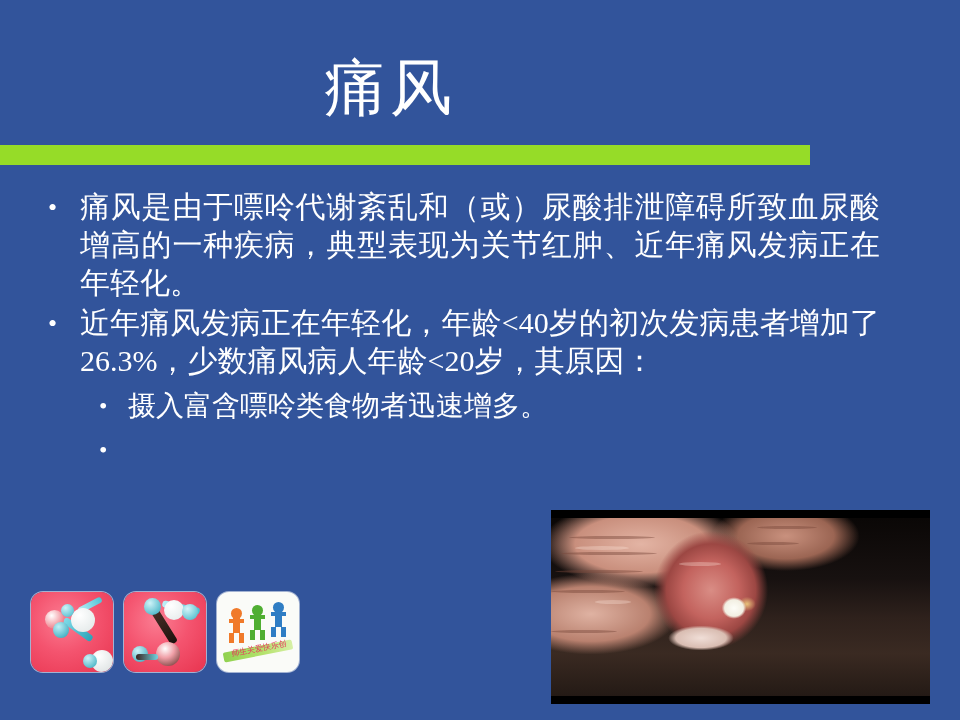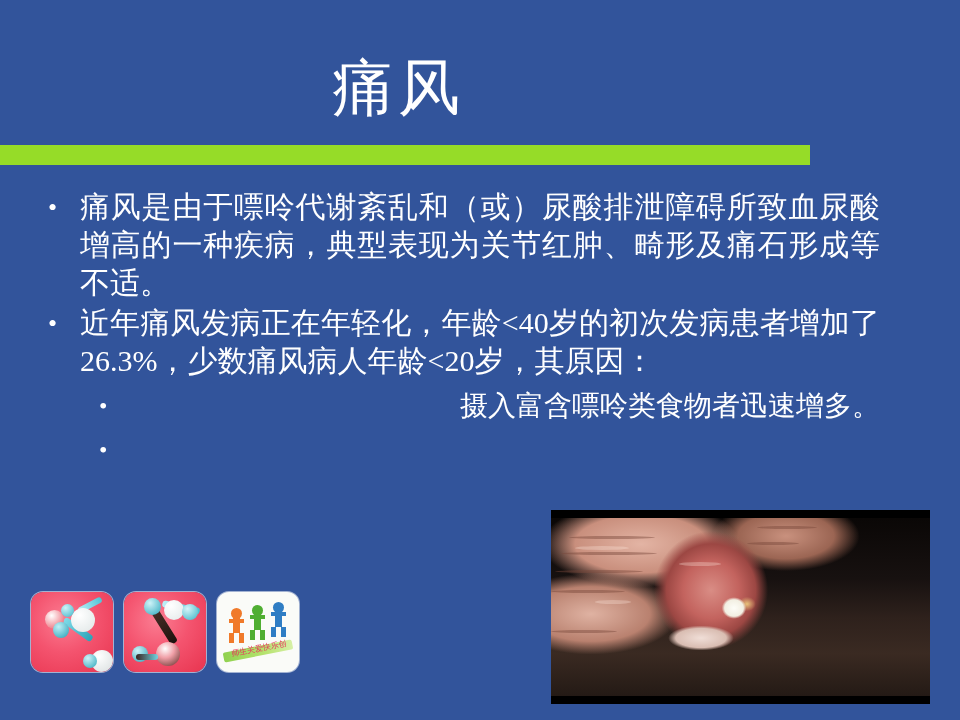--- a/index.html
+++ b/index.html
@@ -17,21 +17,21 @@
     position: relative;
     width: 960px;
     height: 720px;
     background: #32549B;
     overflow: hidden;
   }
 
   
   #slide-title {
     position: absolute;
-    left: 8px;
+    left: 0;
     top: 52px;
     width: 780px;
     text-align: center;
     color: #FFFFFF;
     font-size: 62px;
     line-height: 72px;
     letter-spacing: 4px;
     font-family: "Liberation Serif", "DejaVu Serif", serif;
     white-space: nowrap;
   }
@@ -88,21 +88,20 @@
   .bullet-l2 .dot {
     position: absolute;
     left: 99px;
     top: 0px;
     font-size: 24px;
     line-height: 36px;
     color: #FFFFFF;
   }
   .bullet-l2 .txt {
     display: block;
-    text-align: right;
   }
 
   
   #photo-frame {
     position: absolute;
     left: 551px;
     top: 510px;
     width: 379px;
     height: 194px;
     background: #000000;
@@ -237,21 +236,21 @@
 <div id="slide">
 
   <div id="slide-title">痛风</div>
 
   <div id="accent-bar"></div>
 
   <div id="body-text">
 
     <div class="bullet-l1">
       <span class="dot">•</span>
-      <span class="txt">痛风是由于嘌呤代谢紊乱和（或）尿酸排泄障碍所致血尿酸增高的一种疾病，典型表现为关节红肿、畸形及痛石形成等不适。</span>
+      <span class="txt">痛风是由于嘌呤代谢紊乱和（或）尿酸排泄障碍所致血尿酸增高的一种疾病，典型表现为关节红肿、近年痛风发病正在年轻化。</span>
     </div>
 
     <div class="bullet-l1">
       <span class="dot">•</span>
       <span class="txt">近年痛风发病正在年轻化，年龄&lt;40岁的初次发病患者增加了26.3%，少数痛风病人年龄&lt;20岁，其原因：</span>
     </div>
 
     <div class="bullet-l2">
       <span class="dot">•</span>
       <span class="txt">摄入富含嘌呤类食物者迅速增多。</span>

